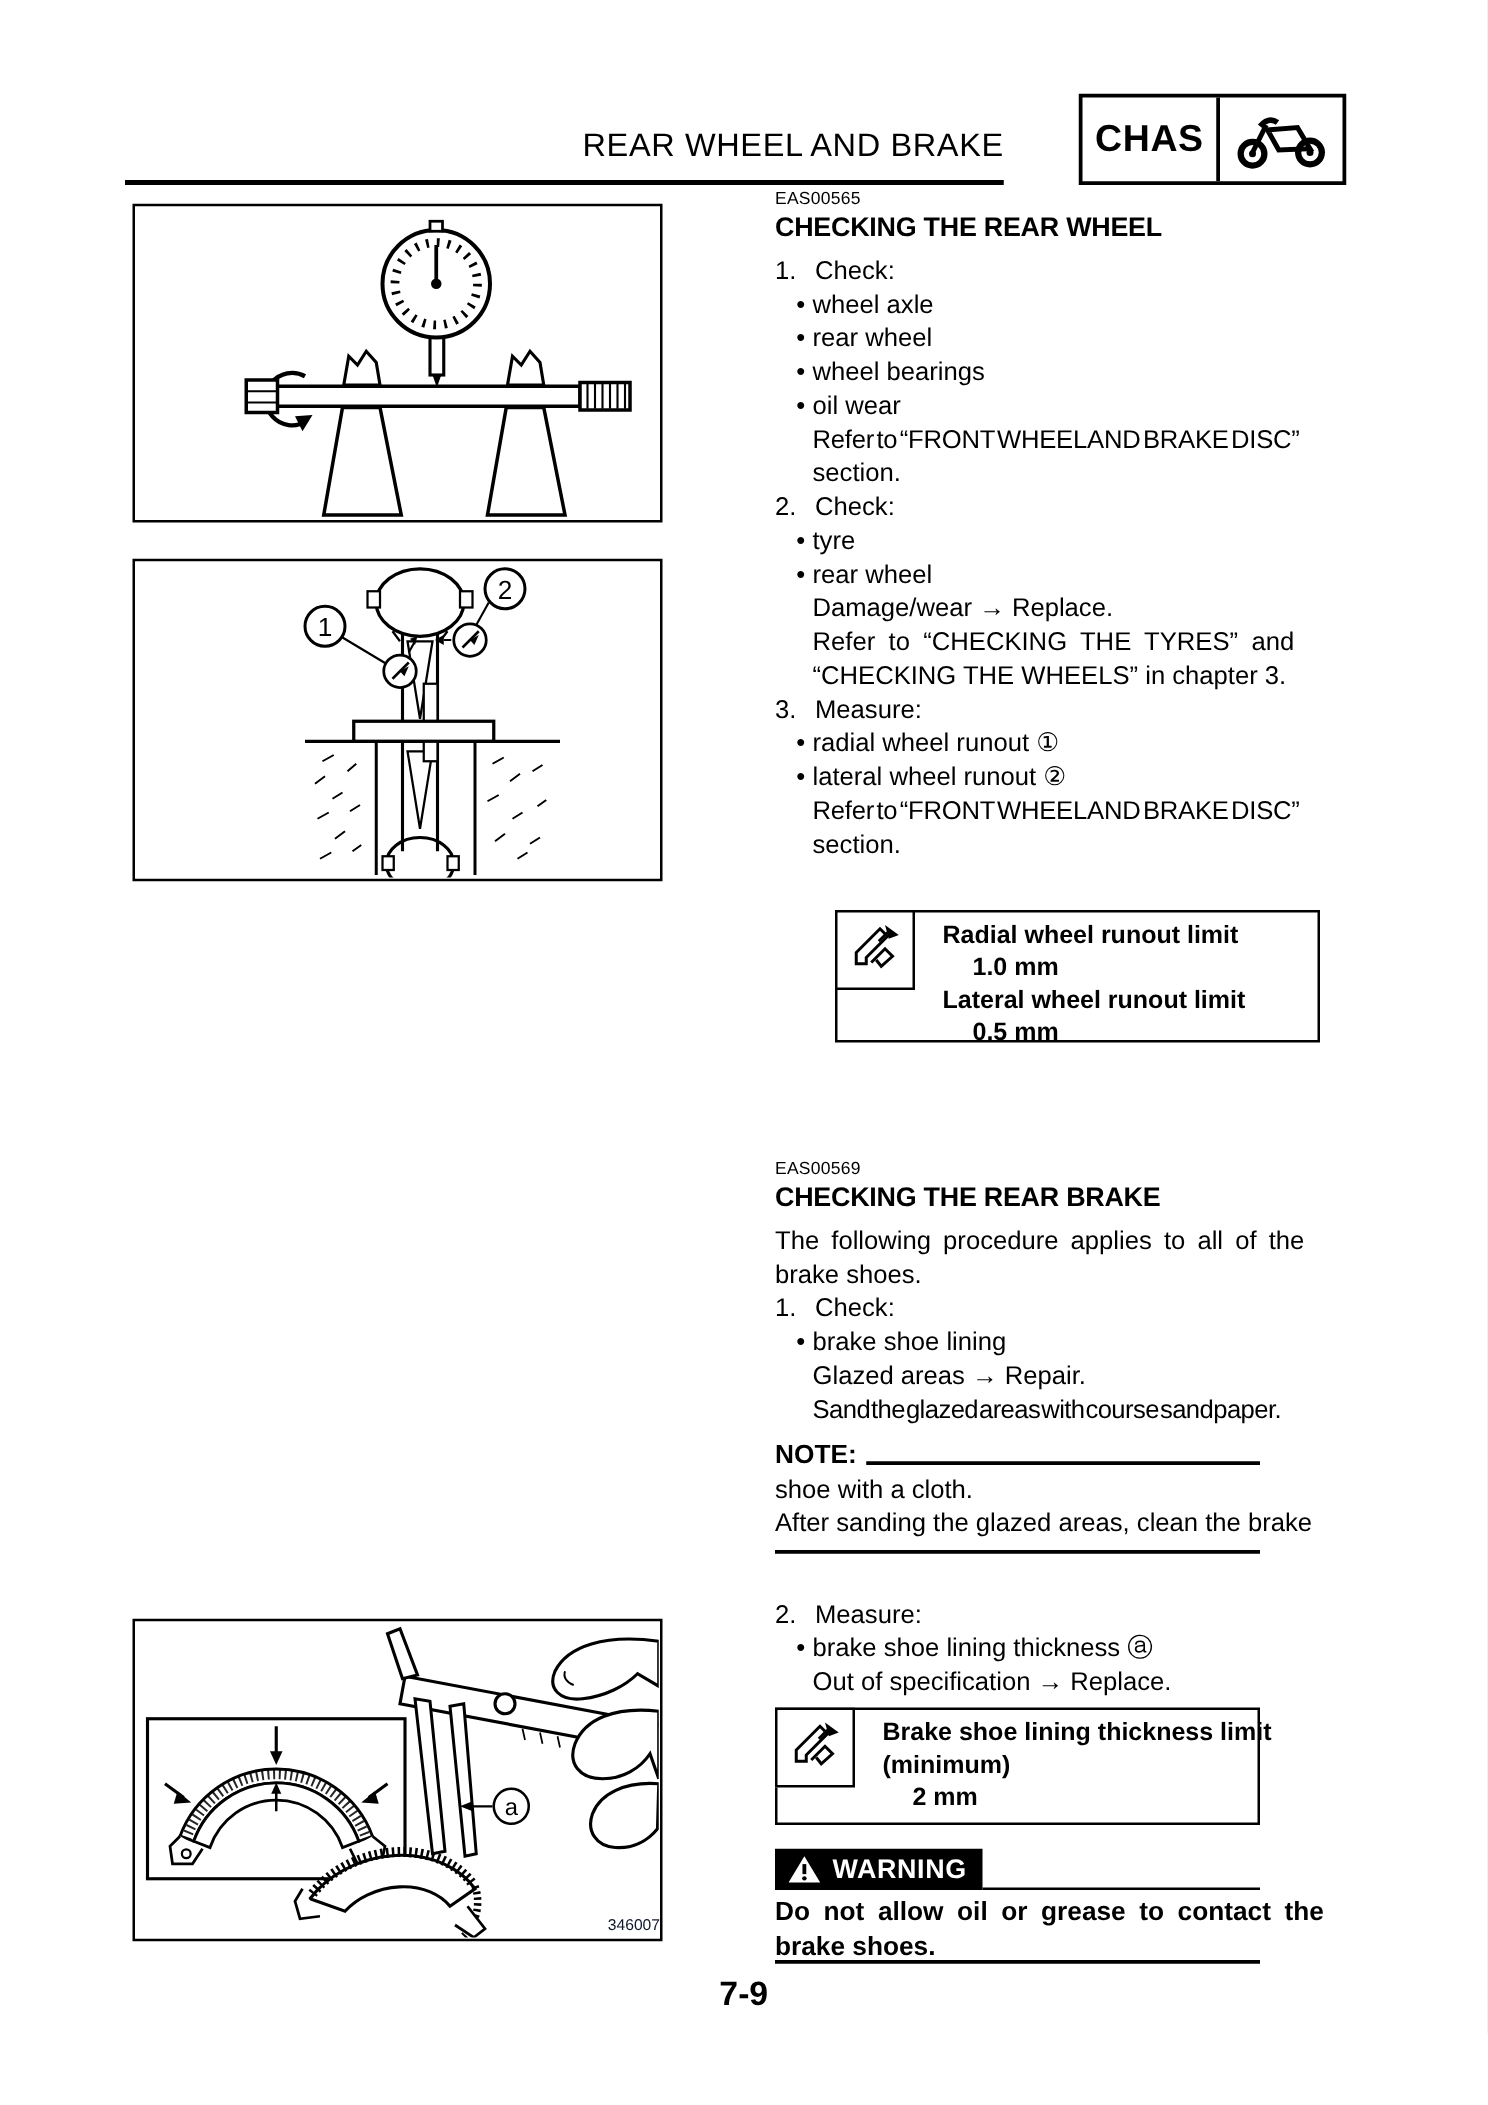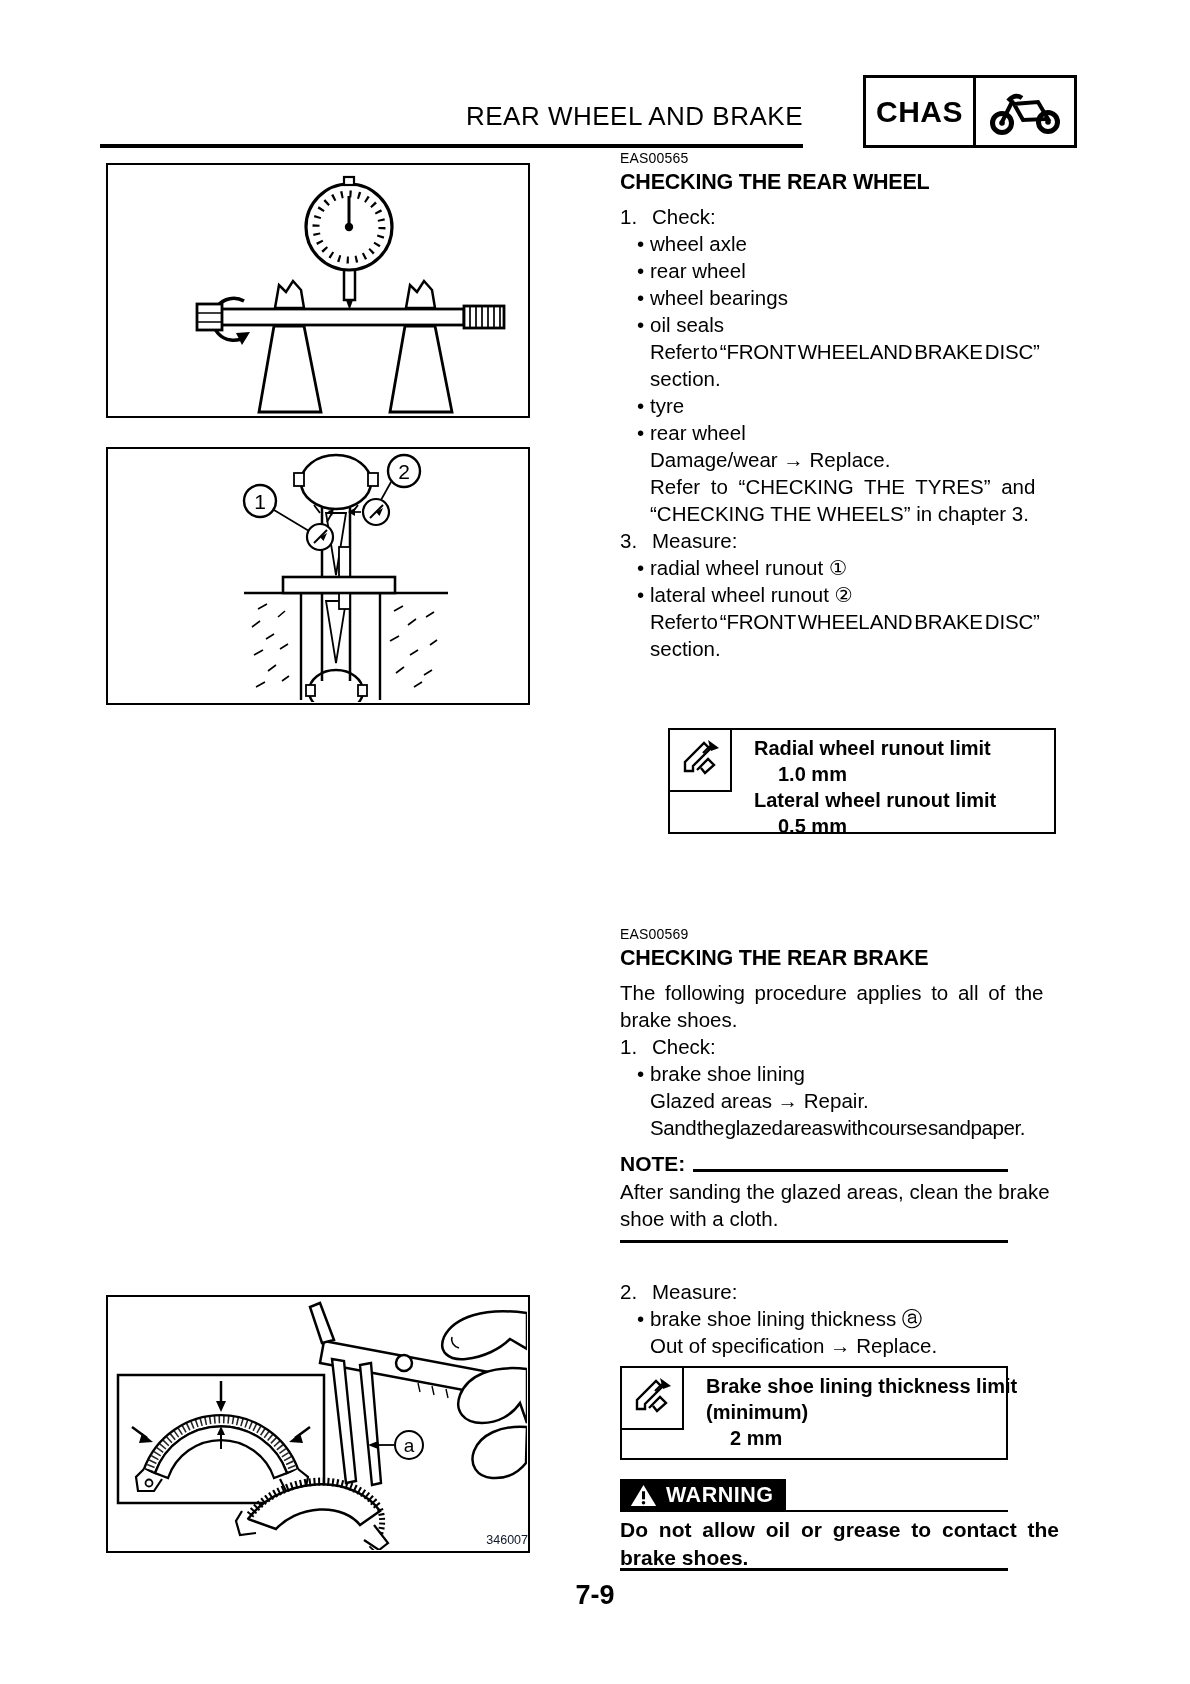--- a/index.html
+++ b/index.html
@@ -212,23 +212,24 @@
     <div class="figcode">346007</div>
   </div>
 
   <div class="abs col" style="top:150px">
     <div class="code">EAS00565</div>
     <div class="h1">CHECKING THE REAR WHEEL</div>
     <div class="line step"><span class="num">1.</span><span>Check:</span></div>
     <div class="line bullet">wheel axle</div>
     <div class="line bullet">rear wheel</div>
     <div class="line bullet">wheel bearings</div>
-    <div class="line bullet">oil seals</div>
+    <div class="line bullet">oil wear</div>
     <div class="line cont squeeze">Refer to “FRONT WHEEL AND BRAKE DISC”</div>
     <div class="line cont">section.</div>
+    <div class="line step"><span class="num">2.</span><span>Check:</span></div>
     <div class="line bullet">tyre</div>
     <div class="line bullet">rear wheel</div>
     <div class="line cont">Damage/wear → Replace.</div>
     <div class="line cont stretch">Refer to “CHECKING THE TYRES” and</div>
     <div class="line cont">“CHECKING THE WHEELS” in chapter 3.</div>
     <div class="line step"><span class="num">3.</span><span>Measure:</span></div>
     <div class="line bullet">radial wheel runout ①</div>
     <div class="line bullet">lateral wheel runout ②</div>
     <div class="line cont squeeze">Refer to “FRONT WHEEL AND BRAKE DISC”</div>
     <div class="line cont">section.</div>
@@ -260,22 +261,22 @@
     <div class="line bullet">brake shoe lining</div>
     <div class="line cont">Glazed areas → Repair.</div>
     <div class="line cont squeeze2">Sand the glazed areas with course sandpaper.</div>
   </div>
 
   <div class="abs col" style="top:1150px">
     <div class="note-row">
       <span class="note-label">NOTE:</span>
       <span class="note-rule"></span>
     </div>
+    <div class="line">shoe with a cloth.</div>
     <div class="line">After sanding the glazed areas, clean the brake</div>
-    <div class="line">shoe with a cloth.</div>
   </div>
   <div class="abs col rule" style="top:1240px"></div>
 
   <div class="abs col" style="top:1278px">
     <div class="line step"><span class="num">2.</span><span>Measure:</span></div>
     <div class="line bullet">brake shoe lining thickness ⓐ</div>
     <div class="line cont">Out of specification → Replace.</div>
   </div>
 
   <div class="abs col specbox spec2">

